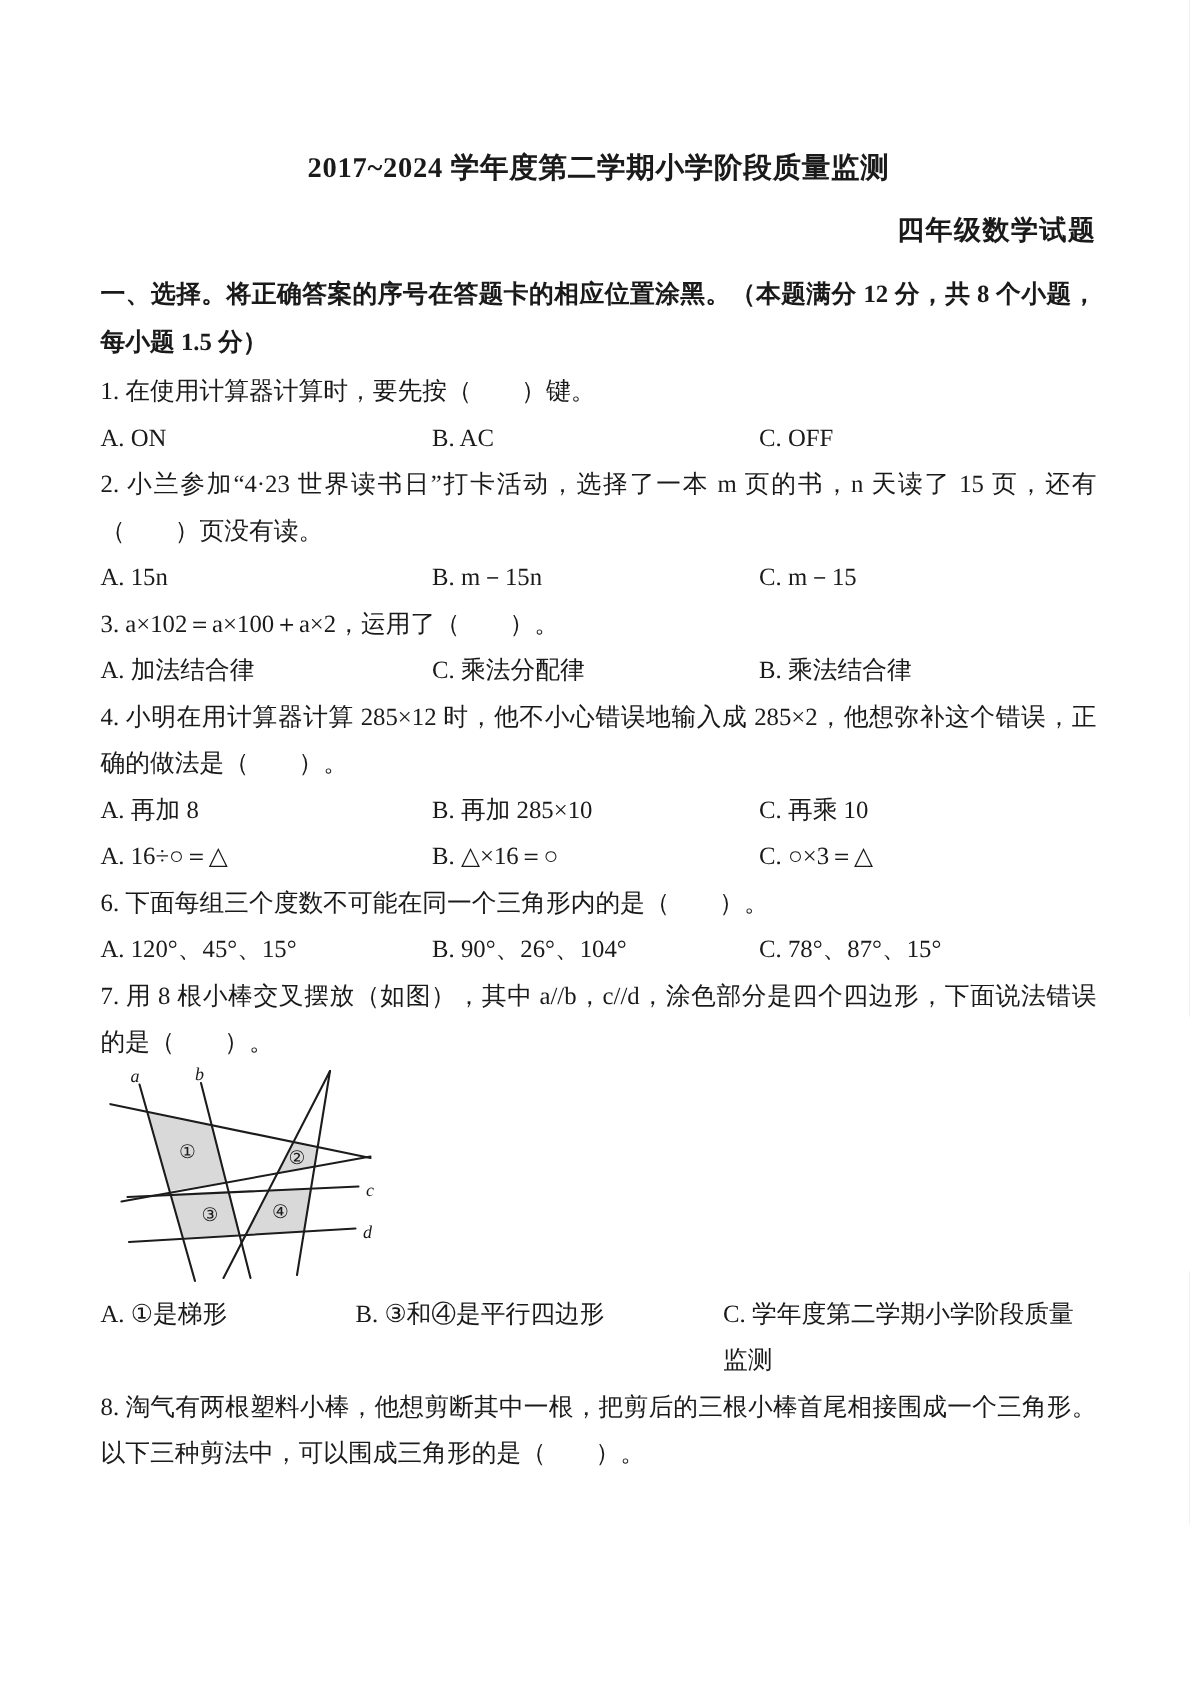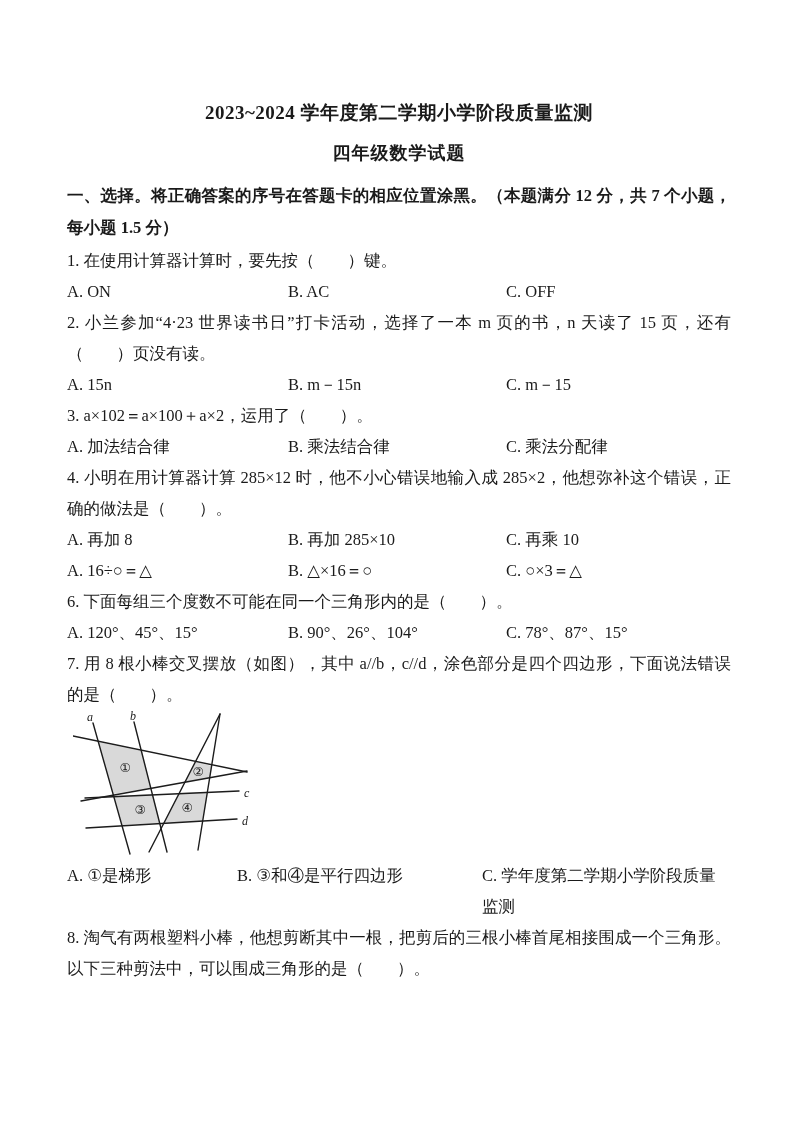--- a/index.html
+++ b/index.html
@@ -22,21 +22,21 @@
     line-height: 25px;
     font-weight: bold;
     text-align: center;
     letter-spacing: 0.5px;
   }
   .subtitle {
     margin: 17px 0 0 0;
     font-size: 18px;
     line-height: 22px;
     font-weight: bold;
-    text-align: center;
+    text-align: right;
     letter-spacing: 1px;
   }
   .section-header {
     margin: 16px 0 2px 0;
     font-size: 16.5px;
     line-height: 31.5px;
     font-weight: bold;
     text-align: justify;
   }
   .q {
@@ -73,44 +73,44 @@
     font-size: 12.5px;
     fill: #1a1a1a;
     text-anchor: middle;
   }
 </style>
 </head>
 <body>
 
 <div class="page">
 
-  <h1 class="title">2023~2024 学年度第二学期小学阶段质量监测</h1>
+  <h1 class="title">2017~2024 学年度第二学期小学阶段质量监测</h1>
   <h2 class="subtitle">四年级数学试题</h2>
 
-  <p class="section-header">一、选择。将正确答案的序号在答题卡的相应位置涂黑。（本题满分 12 分，共 7 个小题，每小题 1.5 分）</p>
+  <p class="section-header">一、选择。将正确答案的序号在答题卡的相应位置涂黑。（本题满分 12 分，共 8 个小题，每小题 1.5 分）</p>
 
   <p class="q">1. 在使用计算器计算时，要先按（　　）键。</p>
   <div class="opts">
     <span class="opt">A. ON</span>
     <span class="opt">B. AC</span>
     <span class="opt">C. OFF</span>
   </div>
 
   <p class="q">2. 小兰参加“4·23 世界读书日”打卡活动，选择了一本 m 页的书，n 天读了 15 页，还有（　　）页没有读。</p>
   <div class="opts">
     <span class="opt">A. 15n</span>
     <span class="opt">B. m－15n</span>
     <span class="opt">C. m－15</span>
   </div>
 
   <p class="q">3. a×102＝a×100＋a×2，运用了（　　）。</p>
   <div class="opts">
     <span class="opt">A. 加法结合律</span>
+    <span class="opt">C. 乘法分配律</span>
     <span class="opt">B. 乘法结合律</span>
-    <span class="opt">C. 乘法分配律</span>
   </div>
 
   <p class="q">4. 小明在用计算器计算 285×12 时，他不小心错误地输入成 285×2，他想弥补这个错误，正确的做法是（　　）。</p>
   <div class="opts">
     <span class="opt">A. 再加 8</span>
     <span class="opt">B. 再加 285×10</span>
     <span class="opt">C. 再乘 10</span>
   </div>
 
   <div class="opts">

